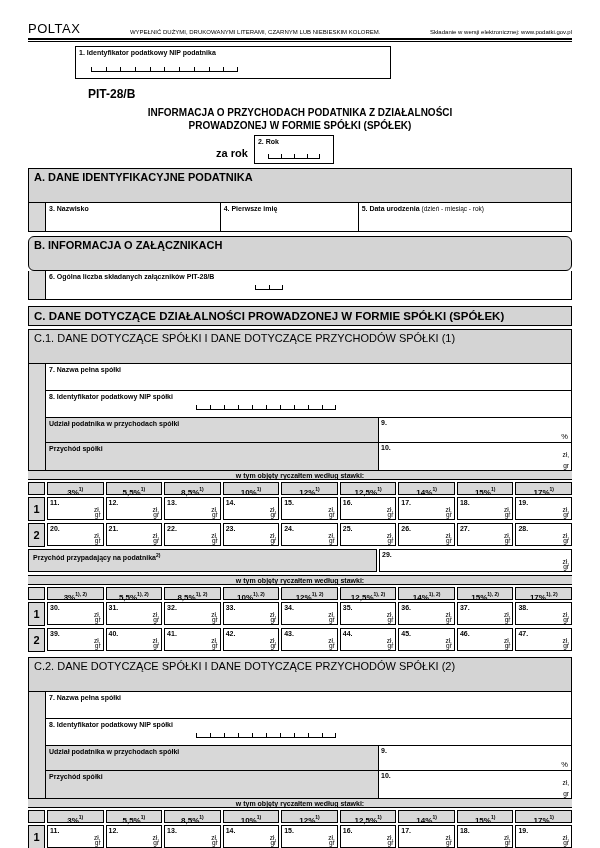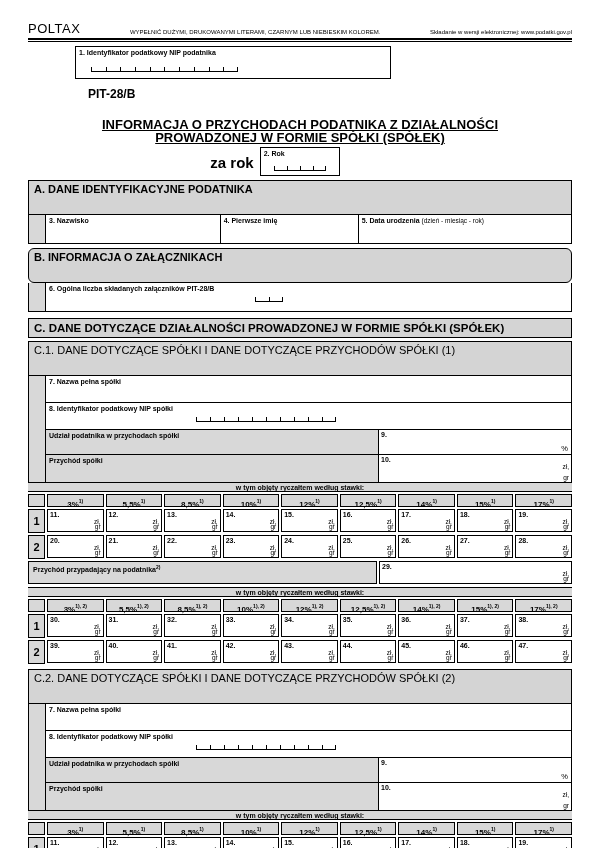--- a/index.html
+++ b/index.html
@@ -22,24 +22,24 @@
   
   .comb { display:flex; }
   .comb span { width:14px; height:5px; border-bottom:1px solid #000; border-left:1px solid #000; }
   .comb span:last-child { border-right:1px solid #000; }
 
   .box1 { position:relative; margin:4px 0 0 47px; width:316px; height:33px; border:1px solid #000; background:#fff; }
   .box1 .comb { position:absolute; left:15px; bottom:6px; }
   .box1 .comb span { width:14.7px; }
 
   .formcode { margin:7px 0 0 60px; font-size:12px; font-weight:bold; line-height:16px; }
-  .title { text-align:center; font-weight:bold; font-size:13px; line-height:13px; margin-top:16px;text-decoration:underline; }
+  .title { text-align:center; font-weight:bold; font-size:10px; line-height:13px; margin-top:4px; }
 
   .zarokrow { display:flex; justify-content:center; align-items:flex-end; margin-top:2px; height:30px; transform:translateX(-25px); }
-  .zarok { font-weight:bold; font-size:15px; margin:0 6px 5px 0; }
+  .zarok { font-weight:bold; font-size:11px; margin:0 6px 5px 0; }
   .box2 { position:relative; width:80px; height:29px; border:1px solid #000; background:#fff; }
   .box2 .comb { position:absolute; left:13px; bottom:4px; }
   .box2 .comb span { width:13px; }
 
   .note { margin-top:5px; border:1px solid #000; background:#ececec; font-size:7.2px; line-height:9px; padding:2px 5px; height:23px; }
 
   
   .secbar { margin-top:4px; border:1.5px solid #000; background:#d4d4d4; font-weight:bold; font-size:11px; line-height:13px; padding:2px 0 18px 5px; }
   .secbar.cmain { font-size:11.5px; padding:3px 0 2px 5px; }
   .secbar.sub { font-weight:normal; font-size:11px; margin-top:3px; }

